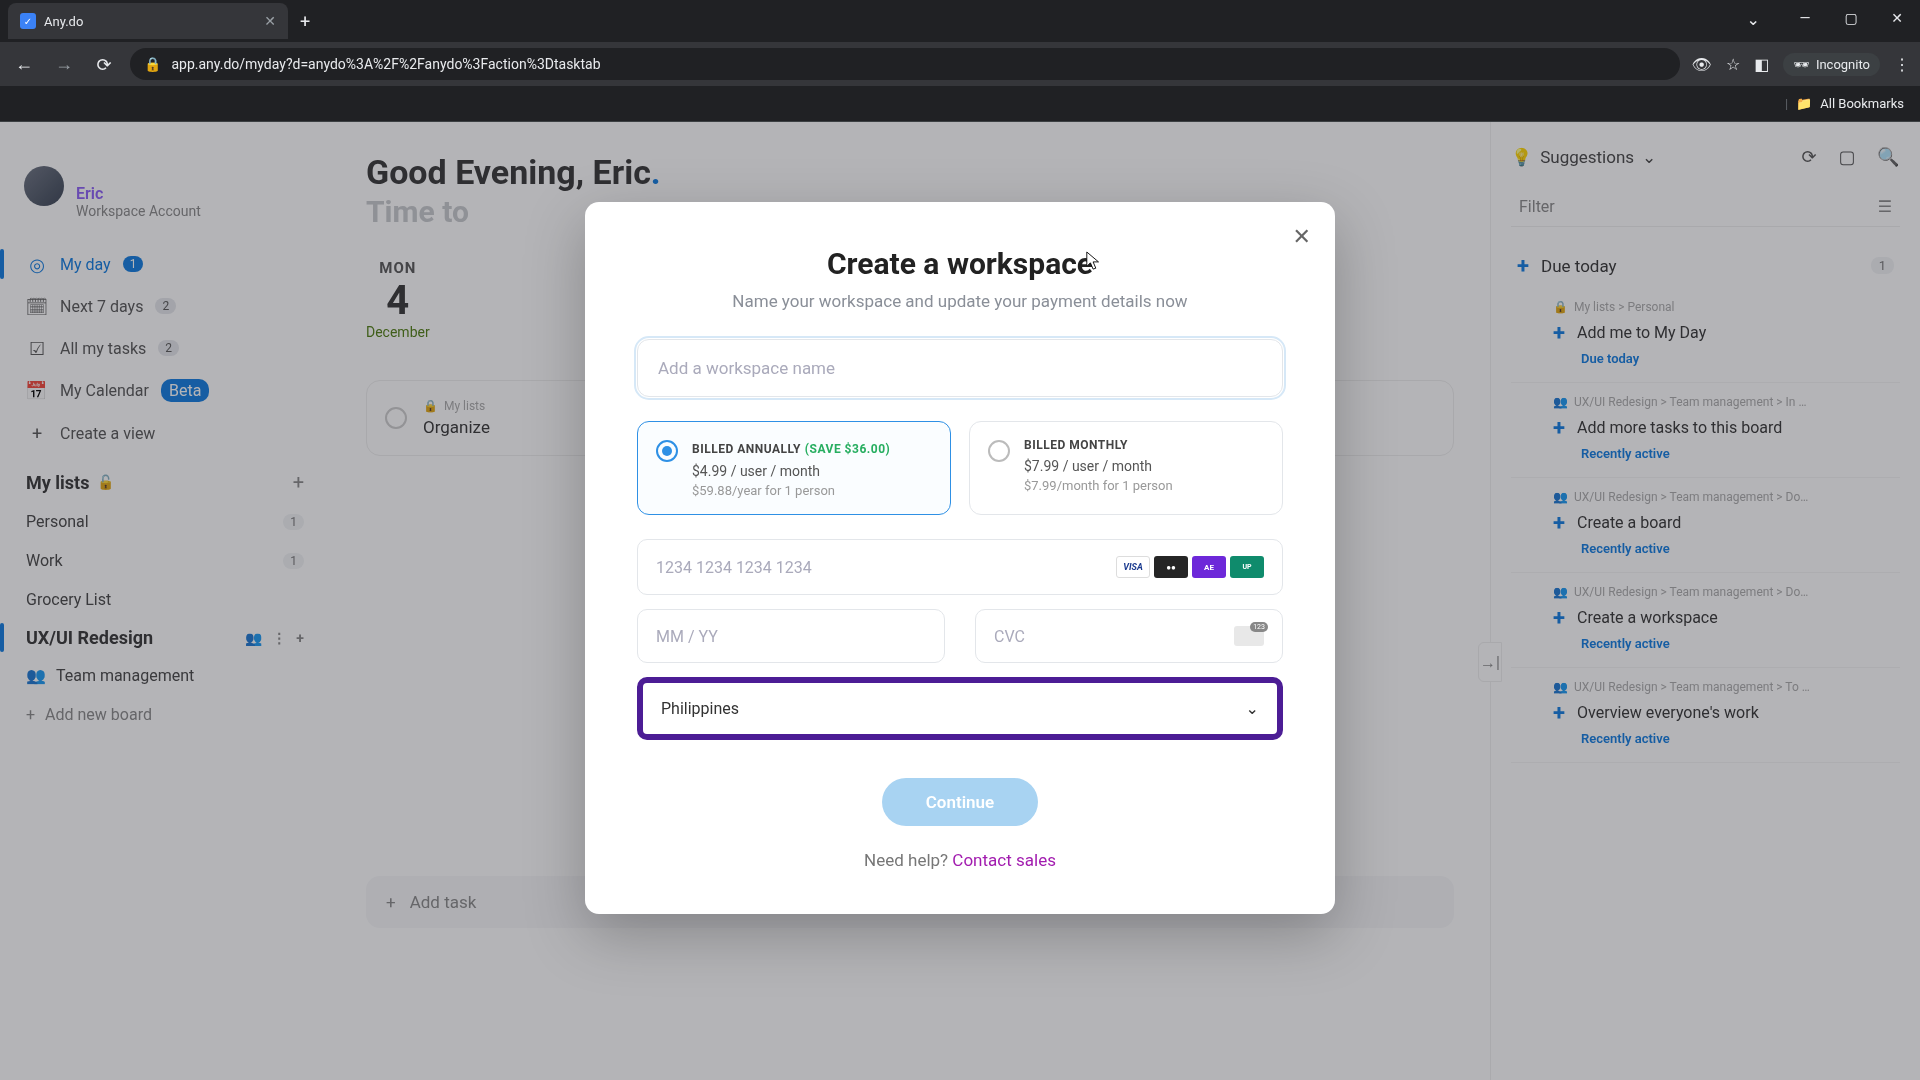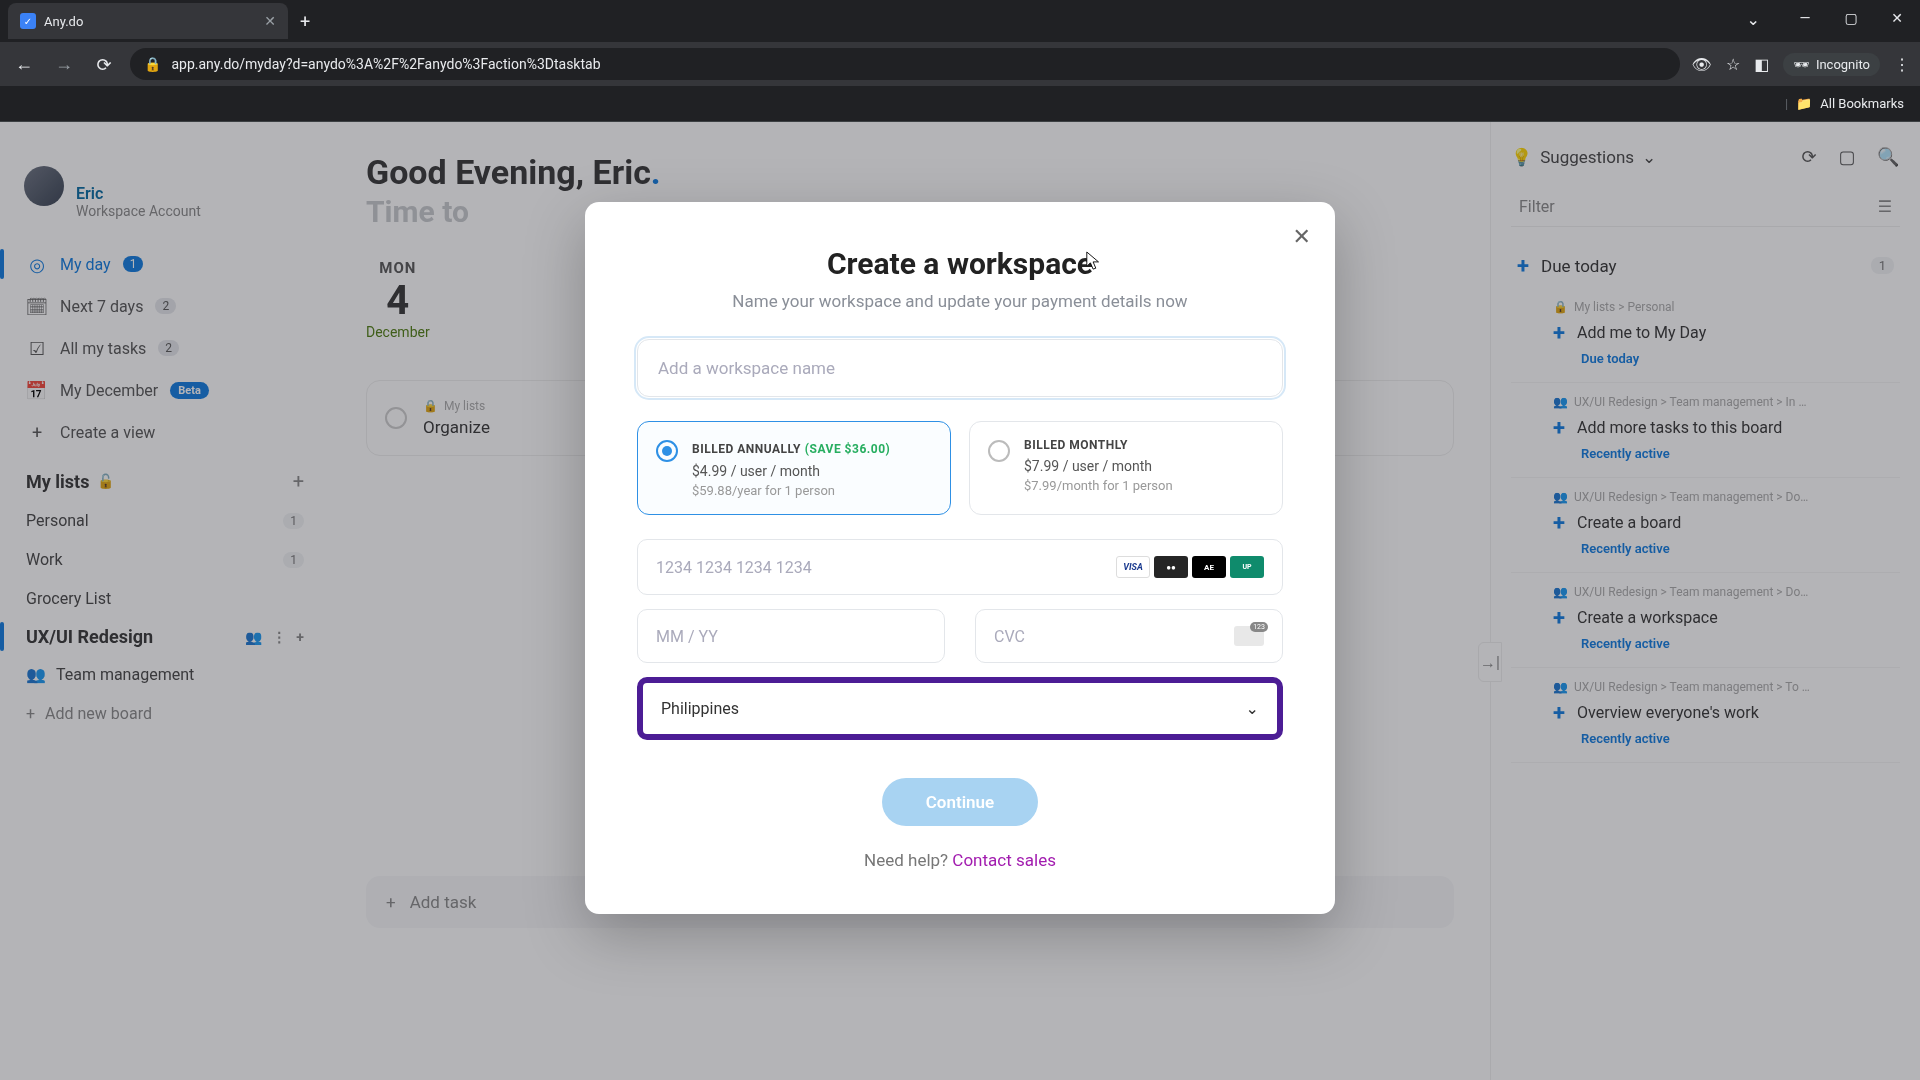--- a/index.html
+++ b/index.html
@@ -27,29 +27,29 @@
 .bookmarks-bar { height: 36px; display: flex; align-items: center; justify-content: flex-end; padding: 0 16px; color: #e8eaed; font-size: 13px; gap: 8px; border-bottom: 1px solid #3c4043; }
 .bookmarks-bar .folder { color: #f4b400; }
 
 
 .app { background: #fff; height: calc(1080px - 122px); display: flex; position: relative; }
 
 
 .sidebar { width: 330px; padding: 24px 12px 12px 12px; border-right: none; }
 .user-row { display: flex; align-items: center; gap: 12px; padding: 6px 12px; margin-bottom: 18px; }
 .avatar { width: 40px; height: 40px; border-radius: 50%; background: linear-gradient(135deg,#6b7280,#374151); }
-.user-name { font-weight: 600; font-size: 16px; color: #0369a1; margin-top: 32px; }
+.user-name { font-weight: 600; font-size: 16px; color: #8b5cf6; margin-top: 32px; }
 .user-sub { font-size: 14px; color: #888; }
 .nav-item { display: flex; align-items: center; gap: 12px; padding: 10px 14px; border-radius: 8px; color: #555; font-size: 16px; cursor: pointer; position: relative; }
 .nav-item.active { color: #0d7ae0; }
 .nav-item.active::before { content: ""; position: absolute; left: -12px; top: 6px; bottom: 6px; width: 4px; background: #0d7ae0; border-radius: 4px; }
 .nav-icon { width: 22px; height: 22px; display: flex; align-items: center; justify-content: center; font-size: 18px; }
 .count-badge { background: #e5e7eb; color: #555; font-size: 12px; padding: 1px 7px; border-radius: 10px; }
 .count-badge.blue { background: #0d7ae0; color: #fff; }
-.beta-badge { background: #0d7ae0; color: #fff; font-size: 11px; padding: 2px 8px; border-radius: 10px; font-weight: 700; }
+.beta-badge { background: #0d7ae0; color: #fff; font-size: 16px; padding: 2px 8px; border-radius: 10px; font-weight: 400; }
 .section-header { display: flex; align-items: center; justify-content: space-between; padding: 16px 14px 8px; }
 .section-title { font-weight: 700; font-size: 18px; color: #333; display: flex; align-items: center; gap: 8px; }
 .section-plus { color: #888; font-size: 20px; cursor: pointer; }
 .list-item { display: flex; align-items: center; justify-content: space-between; padding: 10px 14px; font-size: 16px; color: #444; cursor: pointer; }
 .list-count { background: #f1f3f5; color: #777; font-size: 12px; padding: 1px 7px; border-radius: 10px; }
 .trial-note { font-size: 12px; color: #999; padding: 18px 14px 6px; }
 .workspace-row { display: flex; align-items: center; gap: 10px; padding: 8px 14px; font-weight: 700; font-size: 18px; color: #333; position: relative; }
 .workspace-row::before { content: ""; position: absolute; left: -12px; top: 4px; bottom: 4px; width: 4px; background: #0d7ae0; border-radius: 4px; }
 .workspace-icons { color: #888; font-size: 14px; display: flex; gap: 10px; margin-left: auto; }
 .board-item { display: flex; align-items: center; gap: 10px; padding: 10px 14px; font-size: 16px; color: #444; cursor: pointer; }
@@ -105,21 +105,21 @@
 .plan-label { font-size: 12px; font-weight: 700; letter-spacing: 0.5px; color: #444; }
 .plan-save { color: #27ae60; }
 .plan-price { font-size: 14px; color: #555; margin-top: 6px; }
 .plan-total { font-size: 13px; color: #999; margin-top: 4px; }
 .card-input { width: 100%; margin-top: 24px; padding: 16px 18px; border: 1px solid #e3e6ea; border-radius: 10px; font-size: 16px; display: flex; align-items: center; justify-content: space-between; }
 .card-number-text { color: #aab; }
 .card-brands { display: flex; gap: 4px; }
 .card-brand { width: 34px; height: 22px; border-radius: 3px; font-size: 8px; display: flex; align-items: center; justify-content: center; color: #fff; font-weight: bold; }
 .visa { background: #fff; color: #1a3a8f; border: 1px solid #ddd; font-size: 9px; font-style: italic; }
 .mc { background: #252525; }
-.amex { background: #000000; }
+.amex { background: #6d28d9; }
 .up { background: #0f8b6c; font-size: 7px; }
 .pay-row { display: flex; gap: 30px; margin-top: 14px; }
 .pay-input { flex: 1; padding: 16px 18px; border: 1px solid #e3e6ea; border-radius: 10px; font-size: 16px; color: #aab; display: flex; align-items: center; justify-content: space-between; }
 .cvc-hint { width: 30px; height: 20px; background: #e8e8e8; border-radius: 3px; position: relative; }
 .cvc-hint::after { content: "123"; position: absolute; right: -4px; top: -4px; background: #888; color: #fff; font-size: 7px; padding: 1px 3px; border-radius: 6px; }
 .country-select { width: 100%; margin-top: 14px; padding: 16px 18px; border: 6px solid #4c1d95; border-radius: 10px; font-size: 16px; color: #333; display: flex; align-items: center; justify-content: space-between; cursor: pointer; }
 .continue-btn { display: block; margin: 38px auto 0; background: #a8d3f2; color: #fff; border: none; border-radius: 26px; padding: 14px 44px; font-size: 17px; font-weight: 600; cursor: pointer; }
 .help-row { text-align: center; margin-top: 24px; font-size: 17px; color: #777; }
 .help-link { color: #a21caf; cursor: pointer; }
 .cursor { position: absolute; width: 18px; height: 22px; pointer-events: none; }
@@ -189,21 +189,21 @@
       <span>Next 7 days</span>
       <span class="count-badge">2</span>
     </div>
     <div class="nav-item">
       <span class="nav-icon">☑</span>
       <span>All my tasks</span>
       <span class="count-badge">2</span>
     </div>
     <div class="nav-item">
       <span class="nav-icon">📅</span>
-      <span>My December</span>
+      <span>My Calendar</span>
       <span class="beta-badge">Beta</span>
     </div>
     <div class="nav-item">
       <span class="nav-icon">+</span>
       <span>Create a view</span>
     </div>
 
     <div class="section-header">
       <div class="section-title">
         <span>My lists</span>

